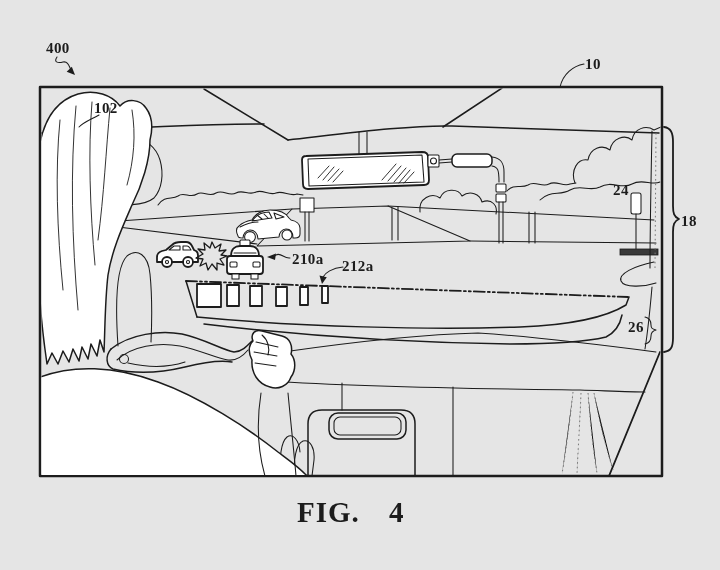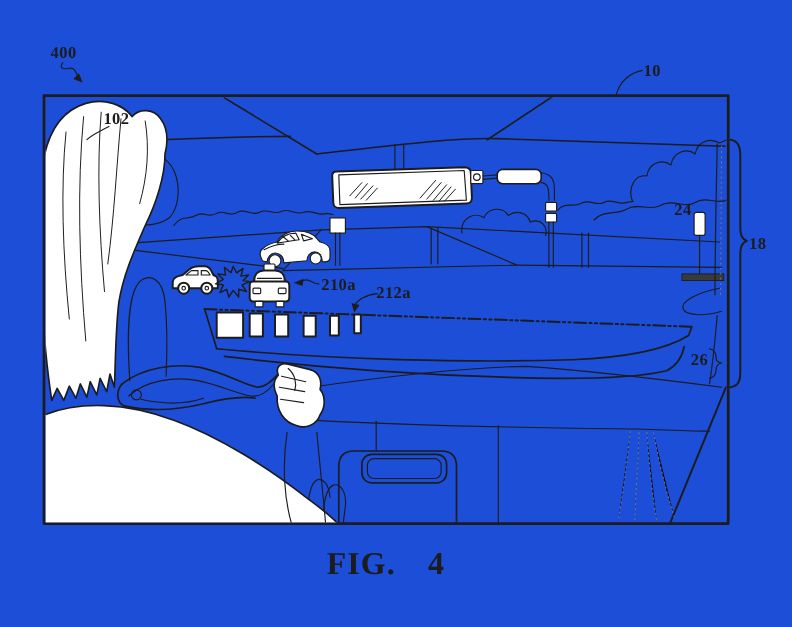--- a/index.html
+++ b/index.html
@@ -1,16 +1,16 @@
 <!DOCTYPE html>
 <html><head>
 <meta charset="utf-8">
 <style>
   html,body{margin:0;padding:0;background:#ffffff;}
-  .canvas{position:relative;width:720px;height:570px;background:#1d4ed8;overflow:hidden;
+  .canvas{position:relative;width:720px;height:570px;background:#e5e5e5;overflow:hidden;
           font-family:"Liberation Serif","DejaVu Serif",serif;}
   svg{position:absolute;inset:0;}
   svg *{vector-effect:none;}
   .ln{stroke:#1c1c1c;fill:none;stroke-width:1.5;stroke-linecap:round;stroke-linejoin:round;}
   .thin{stroke-width:1.05;}
   .hair{stroke-width:0.9;}
   .thick{stroke-width:2.5;}
   .med{stroke-width:1.8;}
   .wfill{fill:#ffffff;}
   .dark{fill:#3a3a3a;stroke:#1c1c1c;stroke-width:0.8;}

